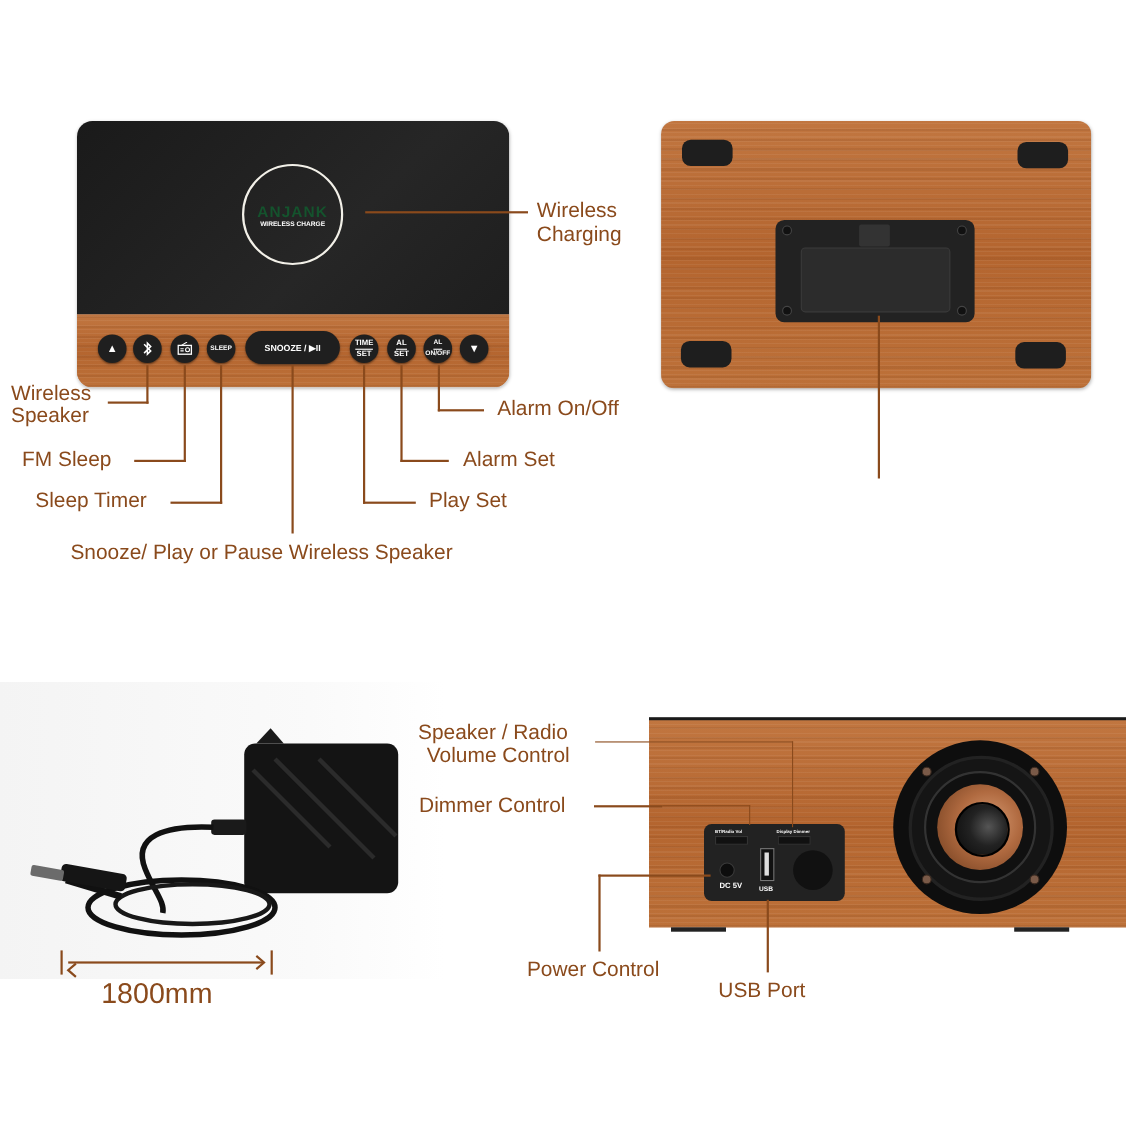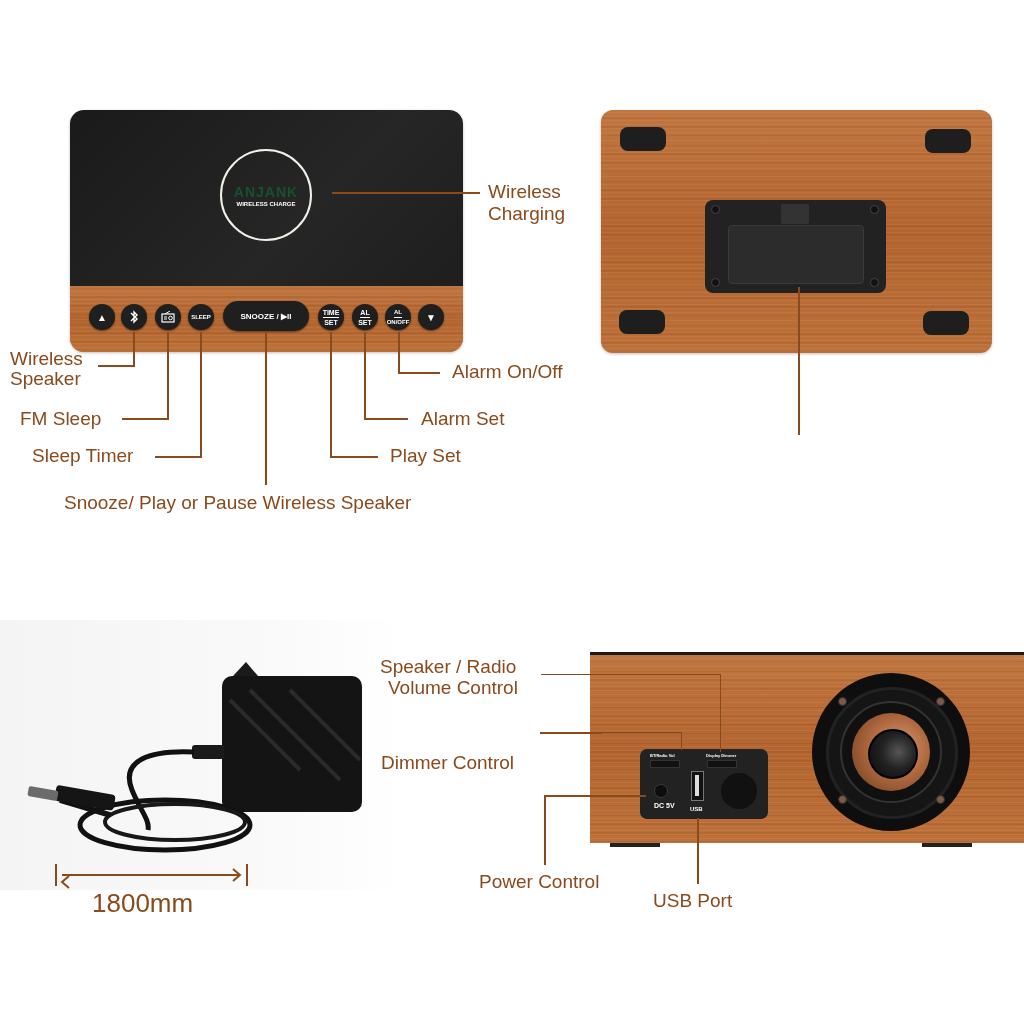--- a/index.html
+++ b/index.html
@@ -202,21 +202,21 @@
   <div class="screw" style="left:124px; top:122px; background:#7a5a48; border-color:#3a2a20;"></div>
 </div>
 
 <div class="label" style="left:380px; top:656px; text-align:left;">
   <div>Speaker / Radio</div>
   <div style="margin-left:8px;">Volume Control</div>
 </div>
 <div class="line" style="left:541px; top:674px; width:180px; height:1px;"></div>
 <div class="line" style="left:720px; top:674px; width:1px; height:78px;"></div>
 
-<div class="label" style="left:381px; top:752px;">Dimmer Control</div>
+<div class="label" style="left:381px; top:722px;">Dimmer Control</div>
 <div class="line" style="left:540px; top:732px; width:62px; height:2px;"></div>
 <div class="line" style="left:602px; top:732px; width:80px; height:1px;"></div>
 <div class="line" style="left:681px; top:732px; width:1px; height:18px;"></div>
 
 <div class="line" style="left:544px; top:795px; width:102px; height:2px;"></div>
 <div class="line" style="left:544px; top:795px; width:2px; height:70px;"></div>
 <div class="label" style="left:479px; top:871px;">Power Control</div>
 
 <div class="line" style="left:697px; top:818px; width:2px; height:66px;"></div>
 <div class="label" style="left:653px; top:890px;">USB Port</div>

